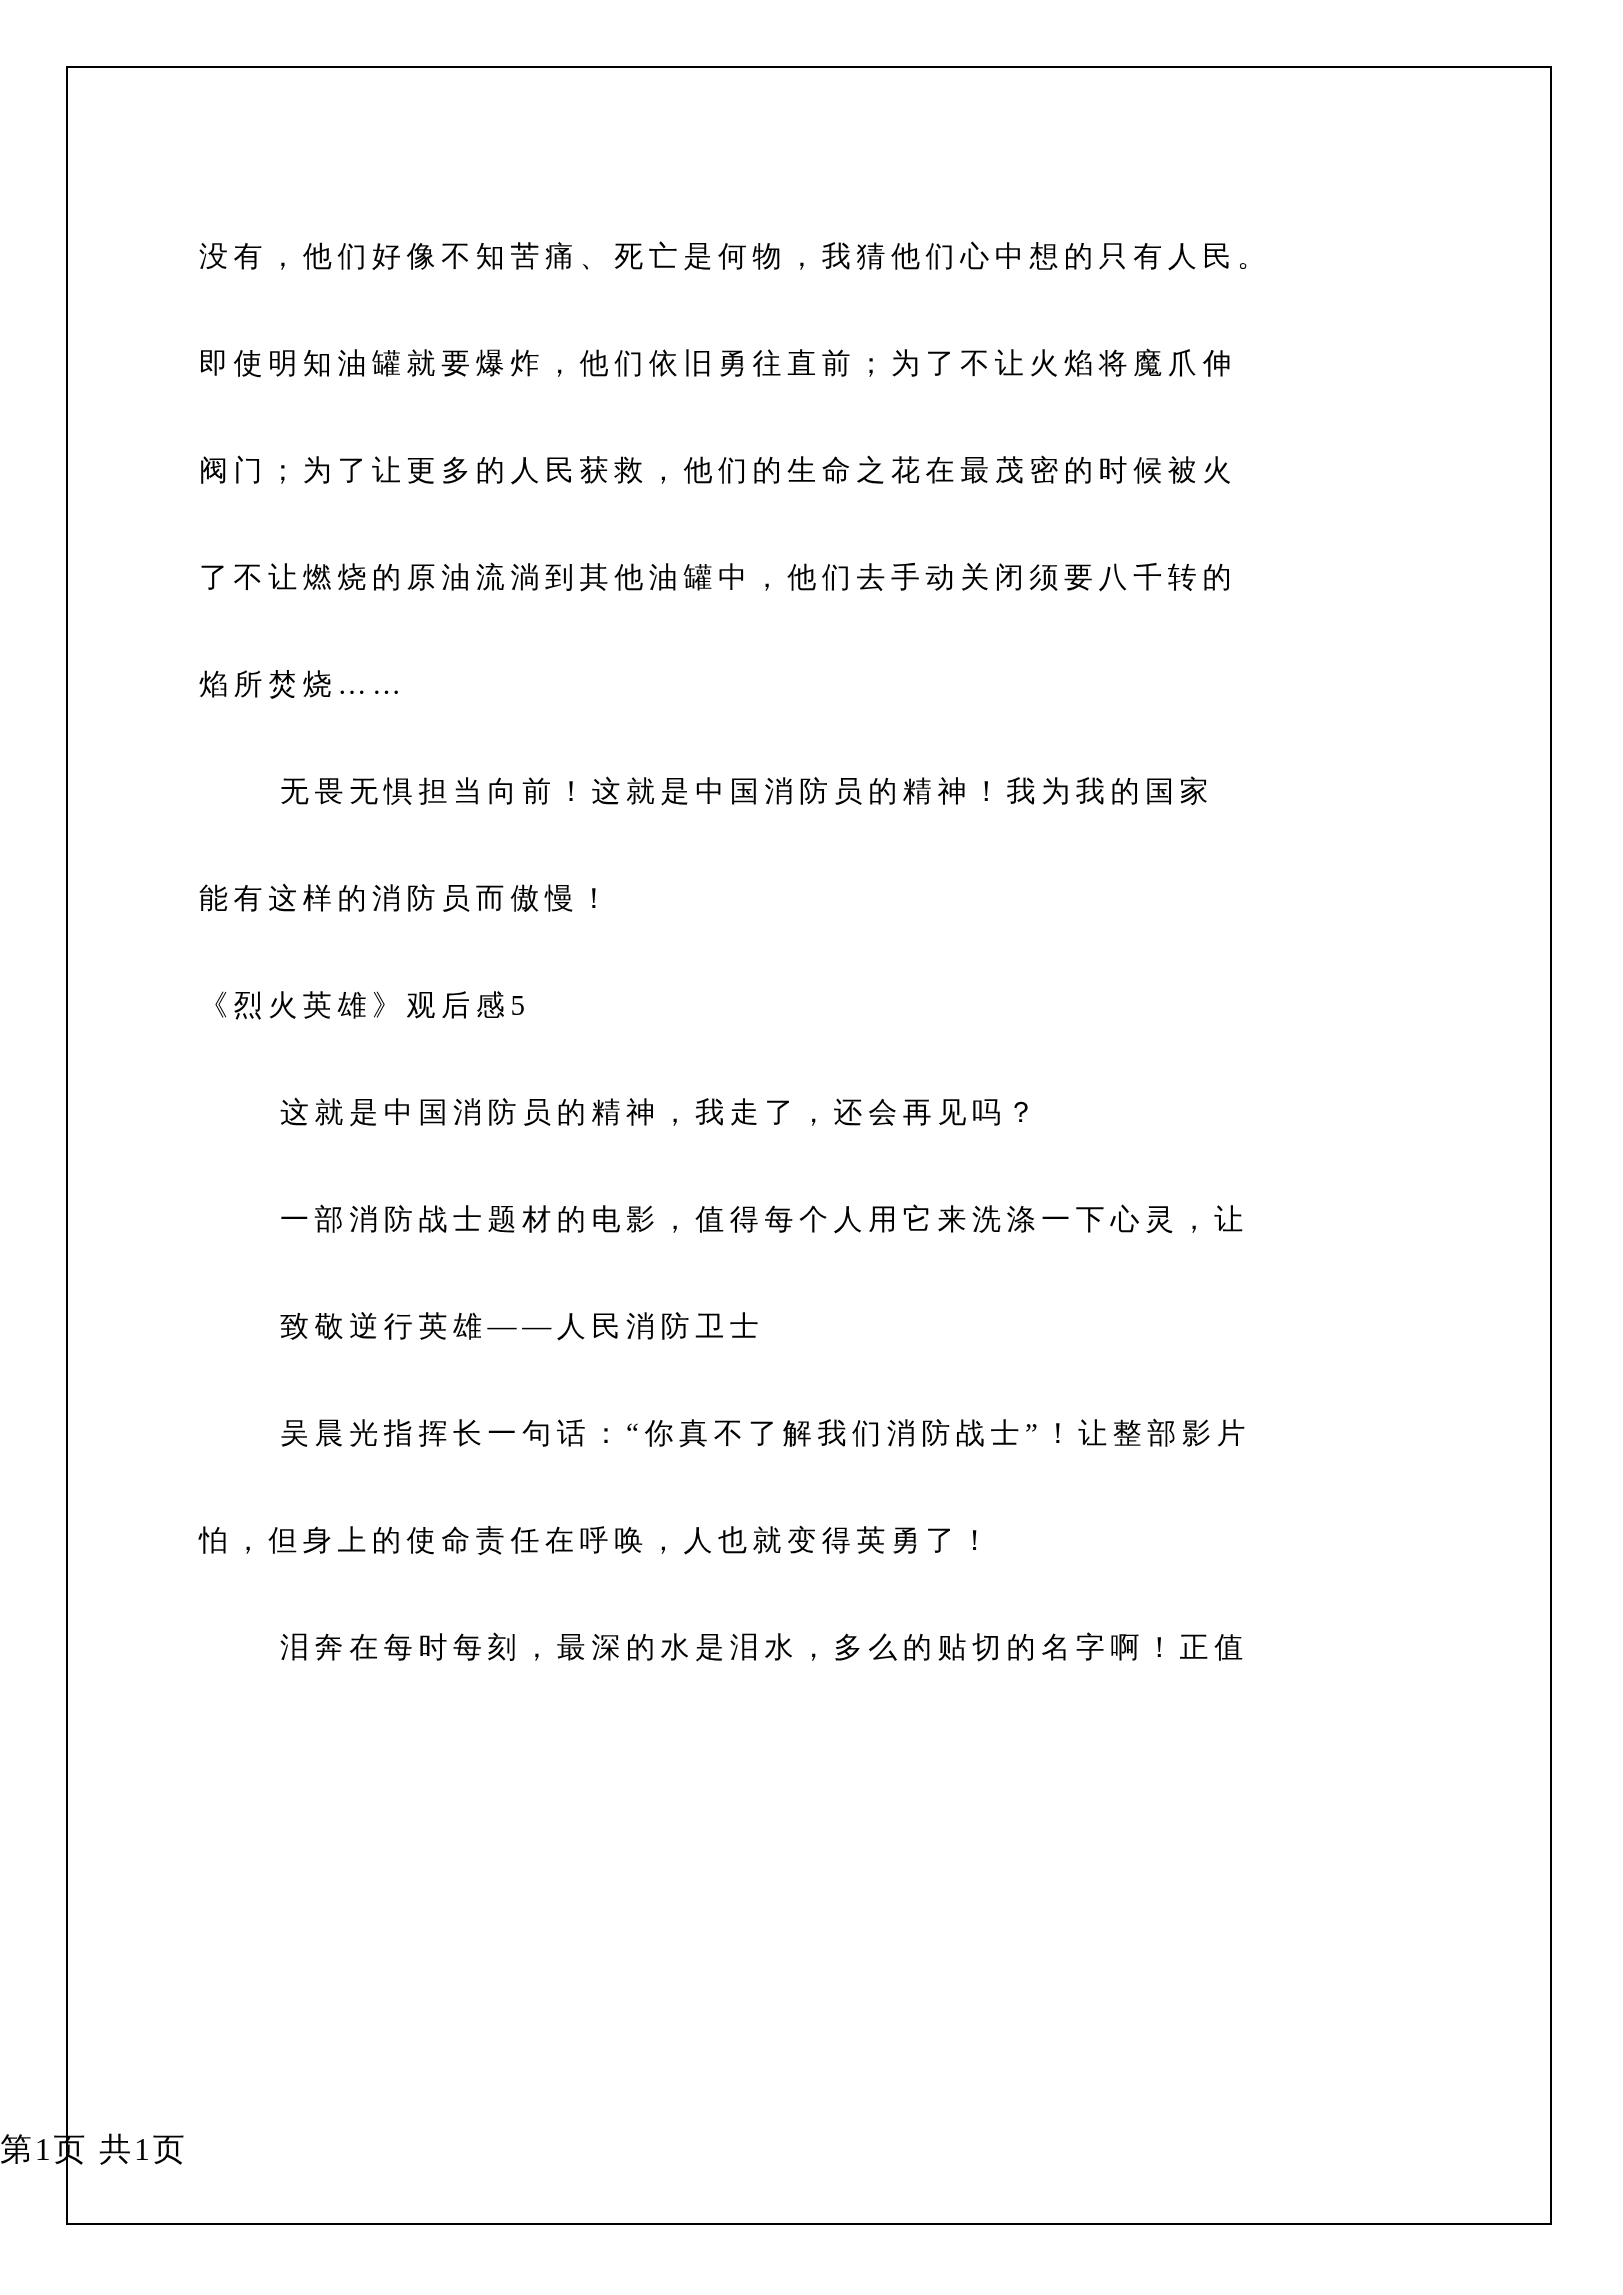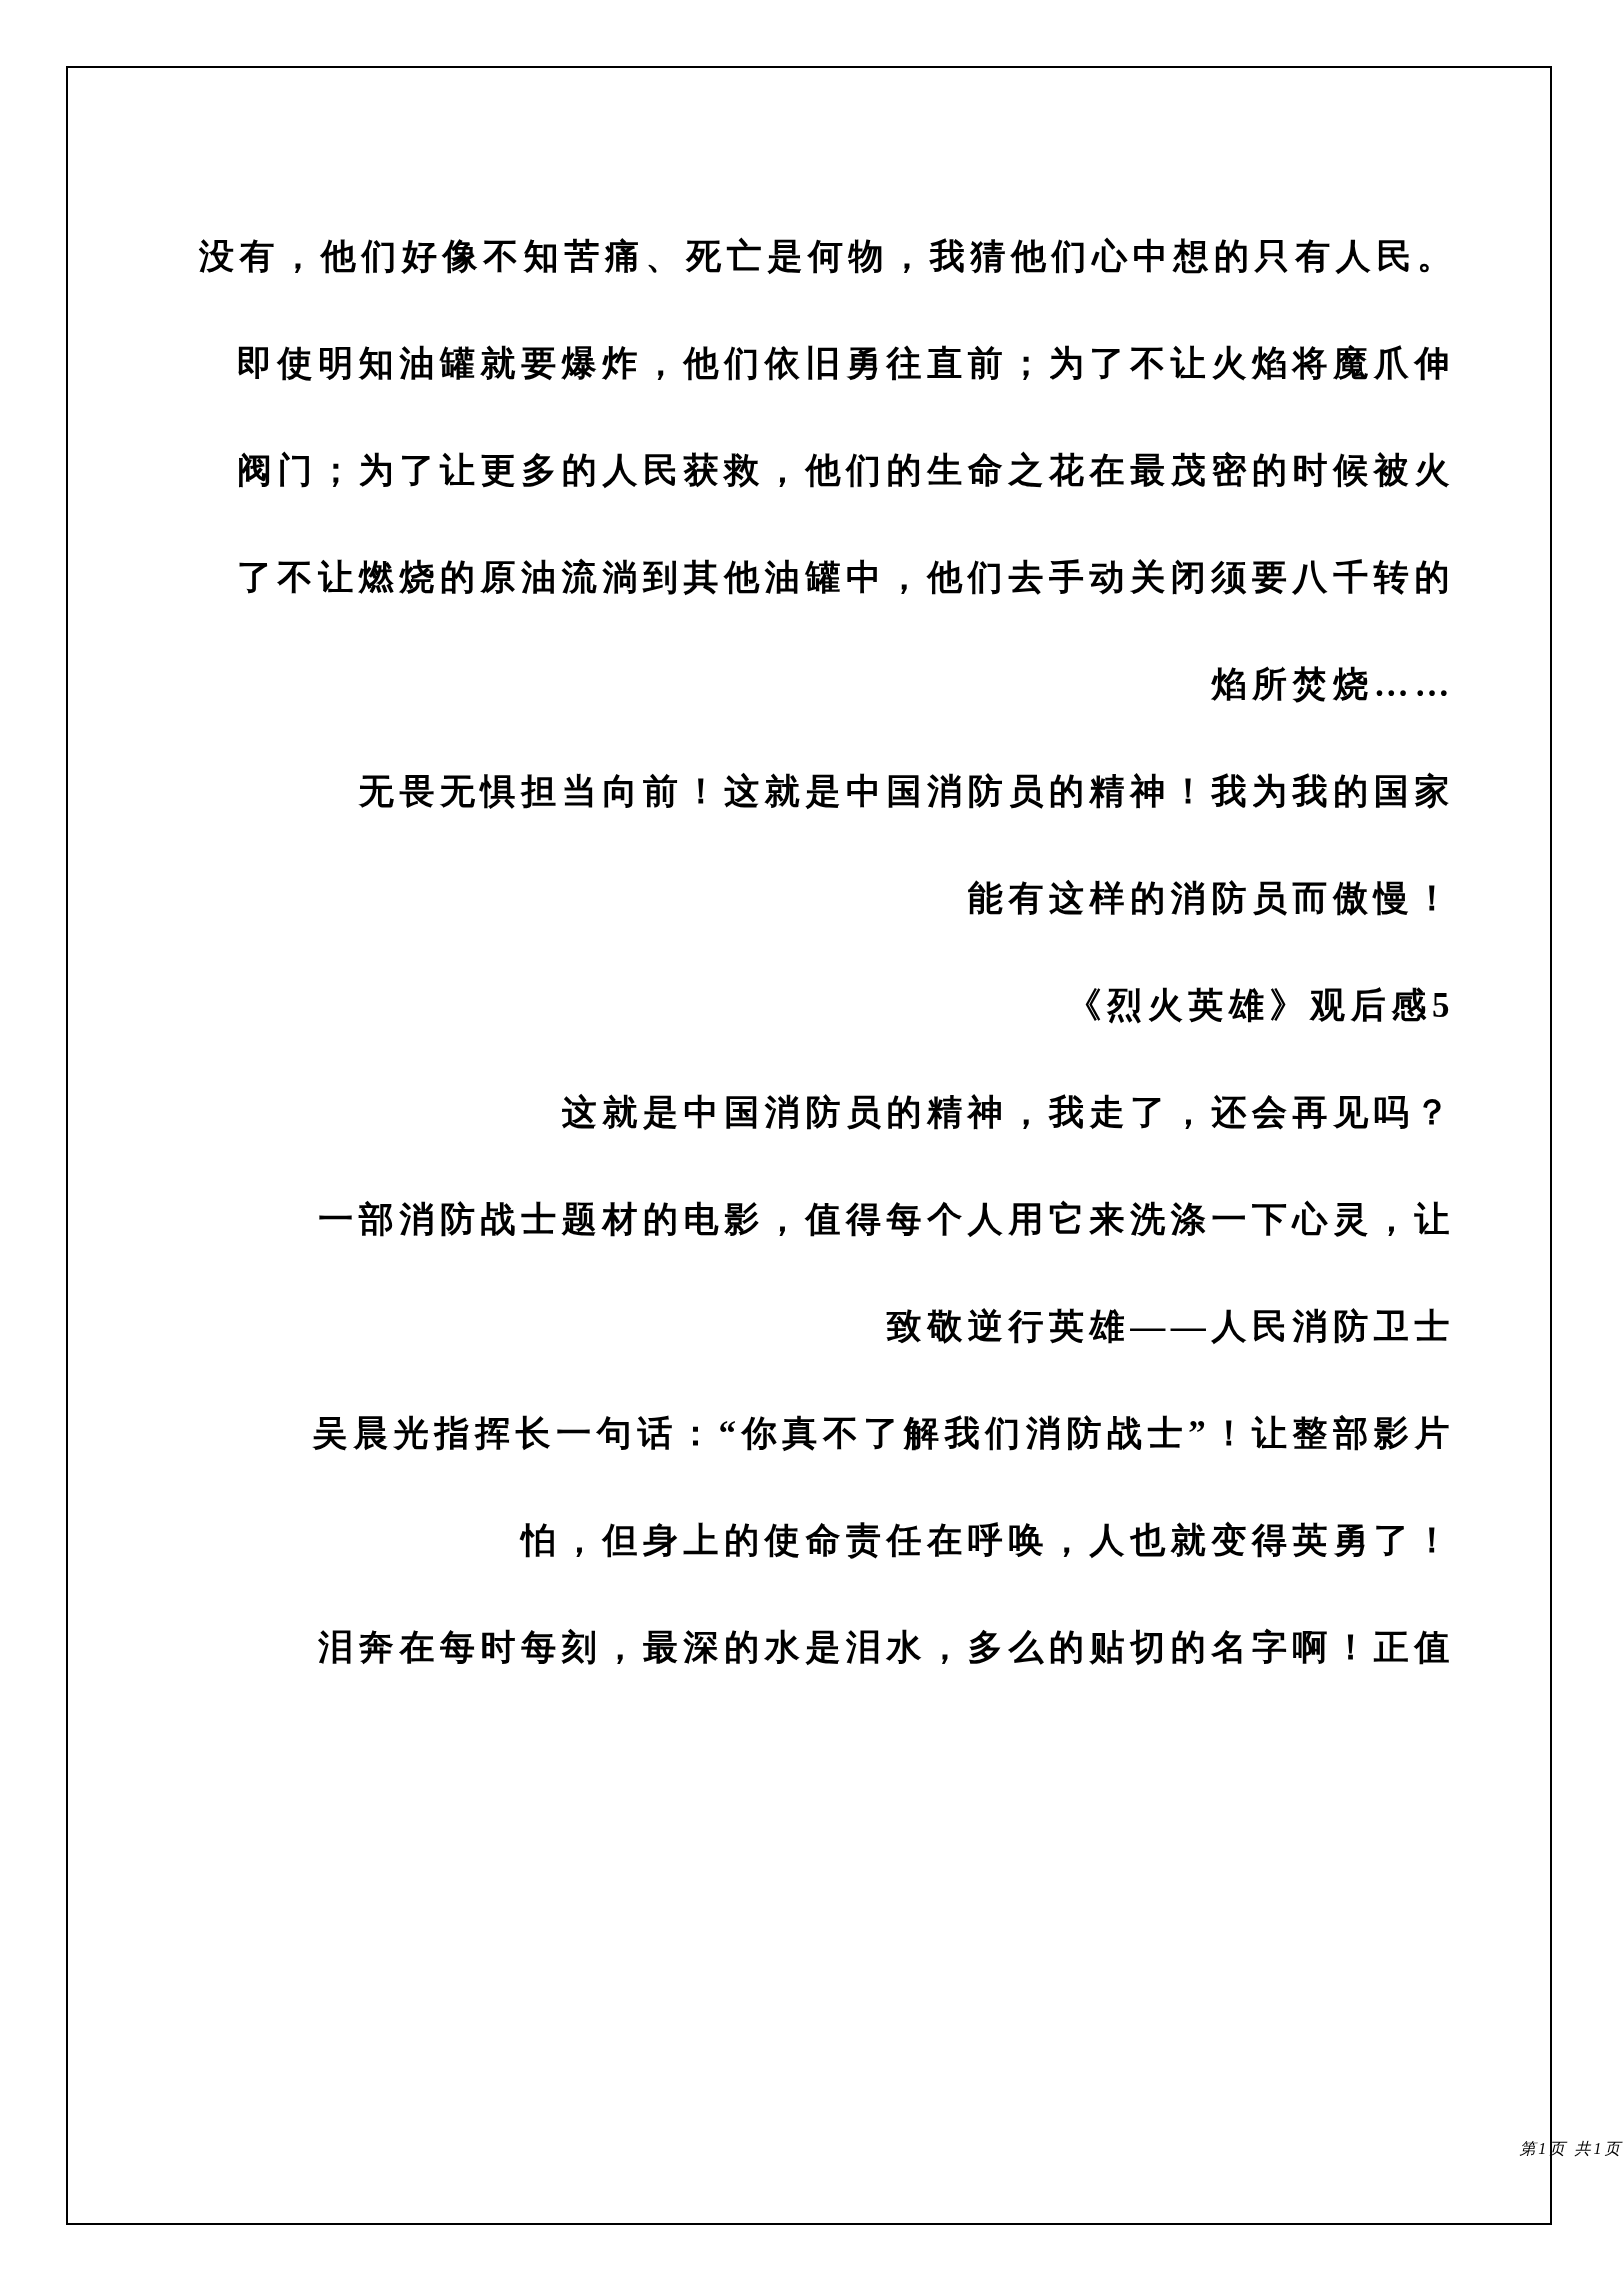--- a/index.html
+++ b/index.html
@@ -27,40 +27,38 @@
   }
   .text-block {
     position: absolute;
     left: 199px;
     top: 203px;
     width: 1256px;
   }
   .text-line {
     height: 107px;
     line-height: 107px;
-    font-size: 35px;
+    font-size: 29px;
     letter-spacing: 5.6px;
     white-space: nowrap;
-    font-weight: bold;
-    text-align: right;
+    font-weight: normal;
   }
   .text-line.indent {
     text-indent: 81px;
   }
   .page-footer {
     position: absolute;
     left: 0;
     right: 0;
     top: 2124px;
     height: 50px;
     line-height: 50px;
-    text-align: right;
-    font-size: 16px;
+    text-align: left;
+    font-size: 32px;
     letter-spacing: 2.8px;
-    font-style: italic;
   }
 </style>
 </head>
 <body>
 
 <div class="page">
   <div class="page-border"></div>
 
   <div class="text-block">
     <div class="text-line">没有，他们好像不知苦痛、死亡是何物，我猜他们心中想的只有人民。</div>

